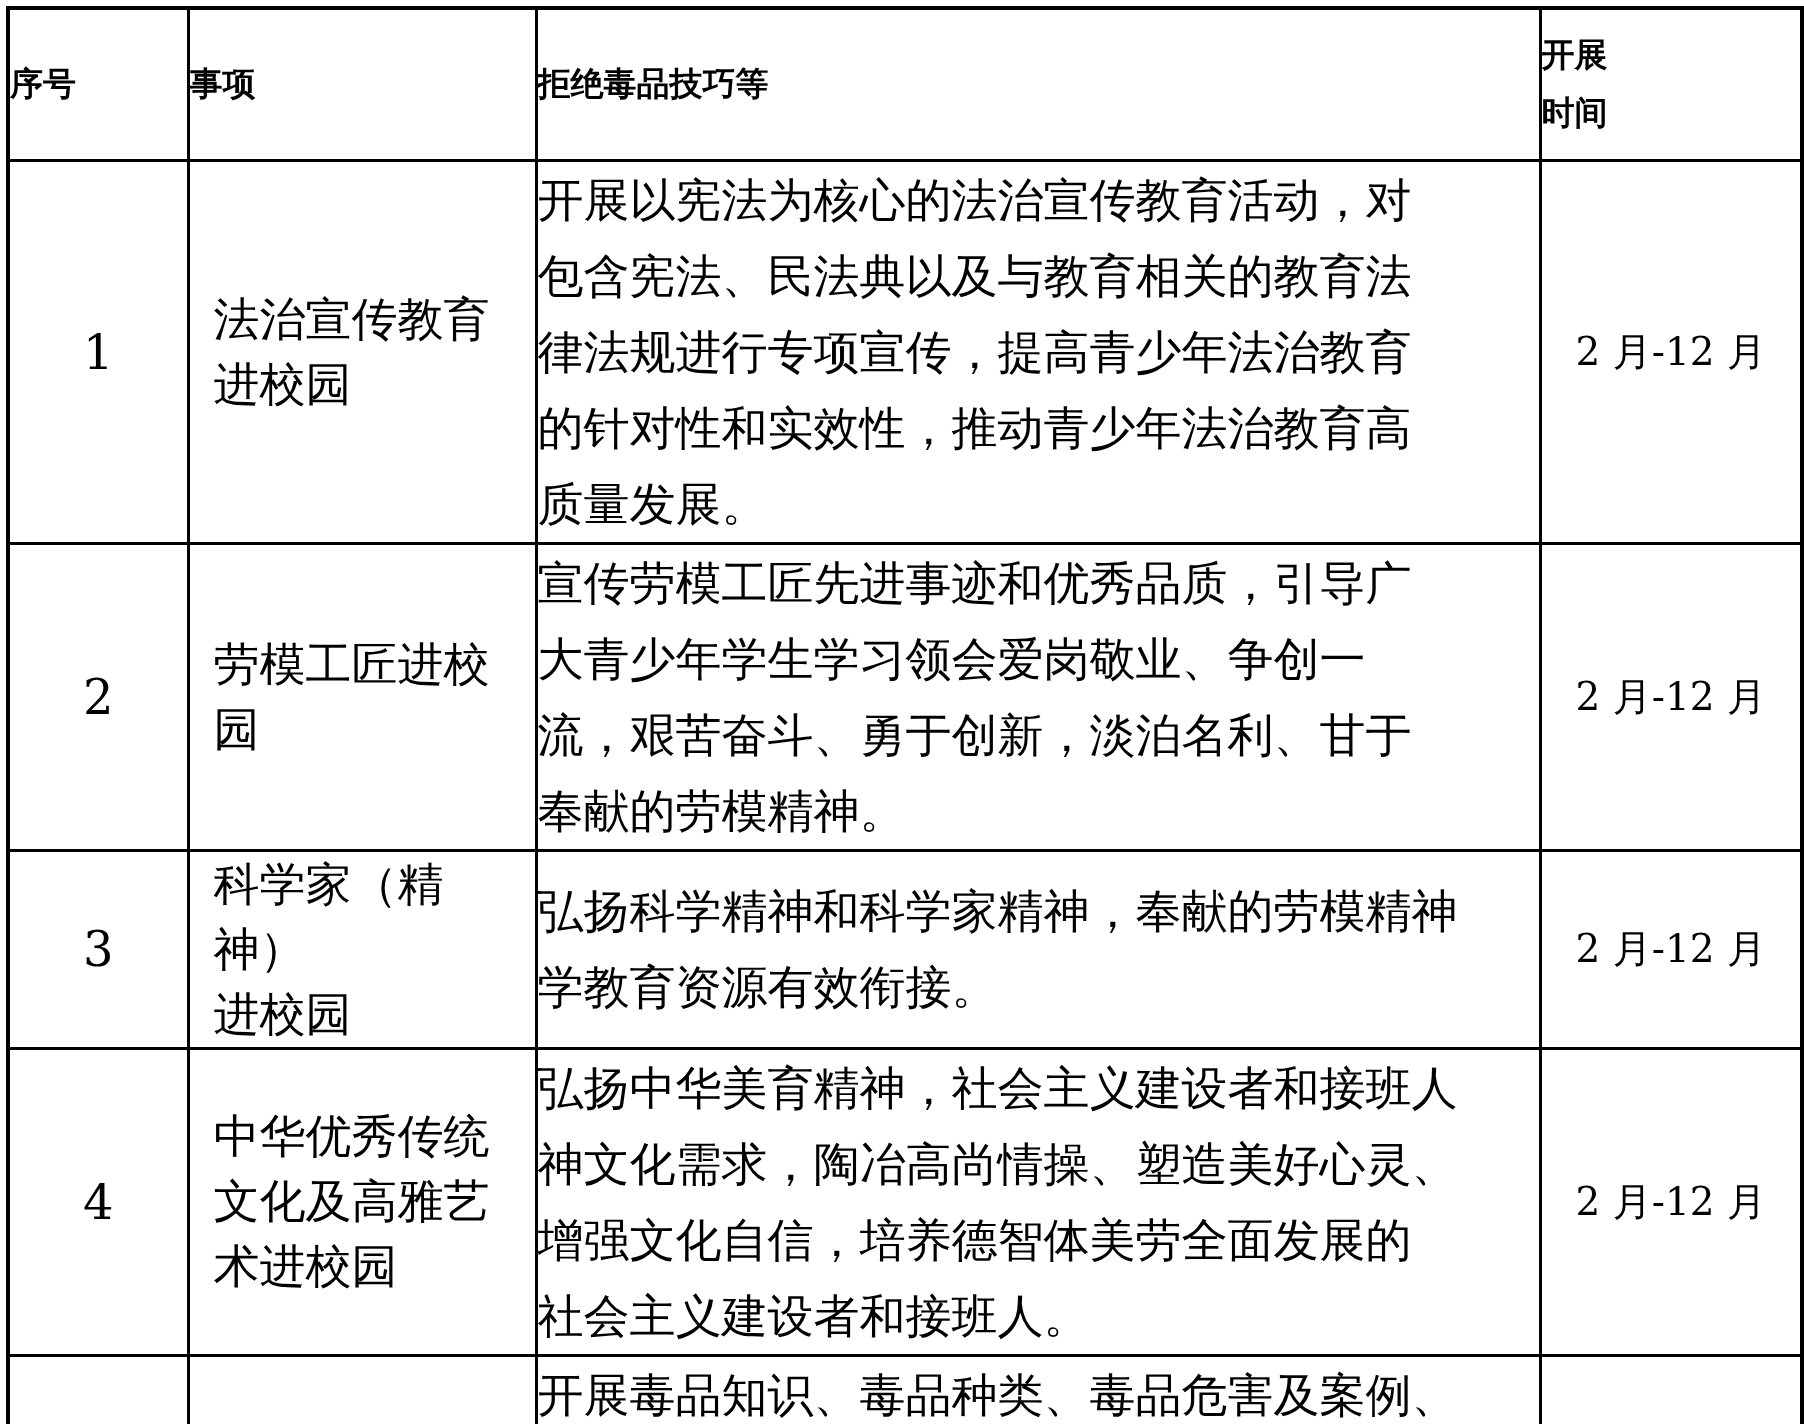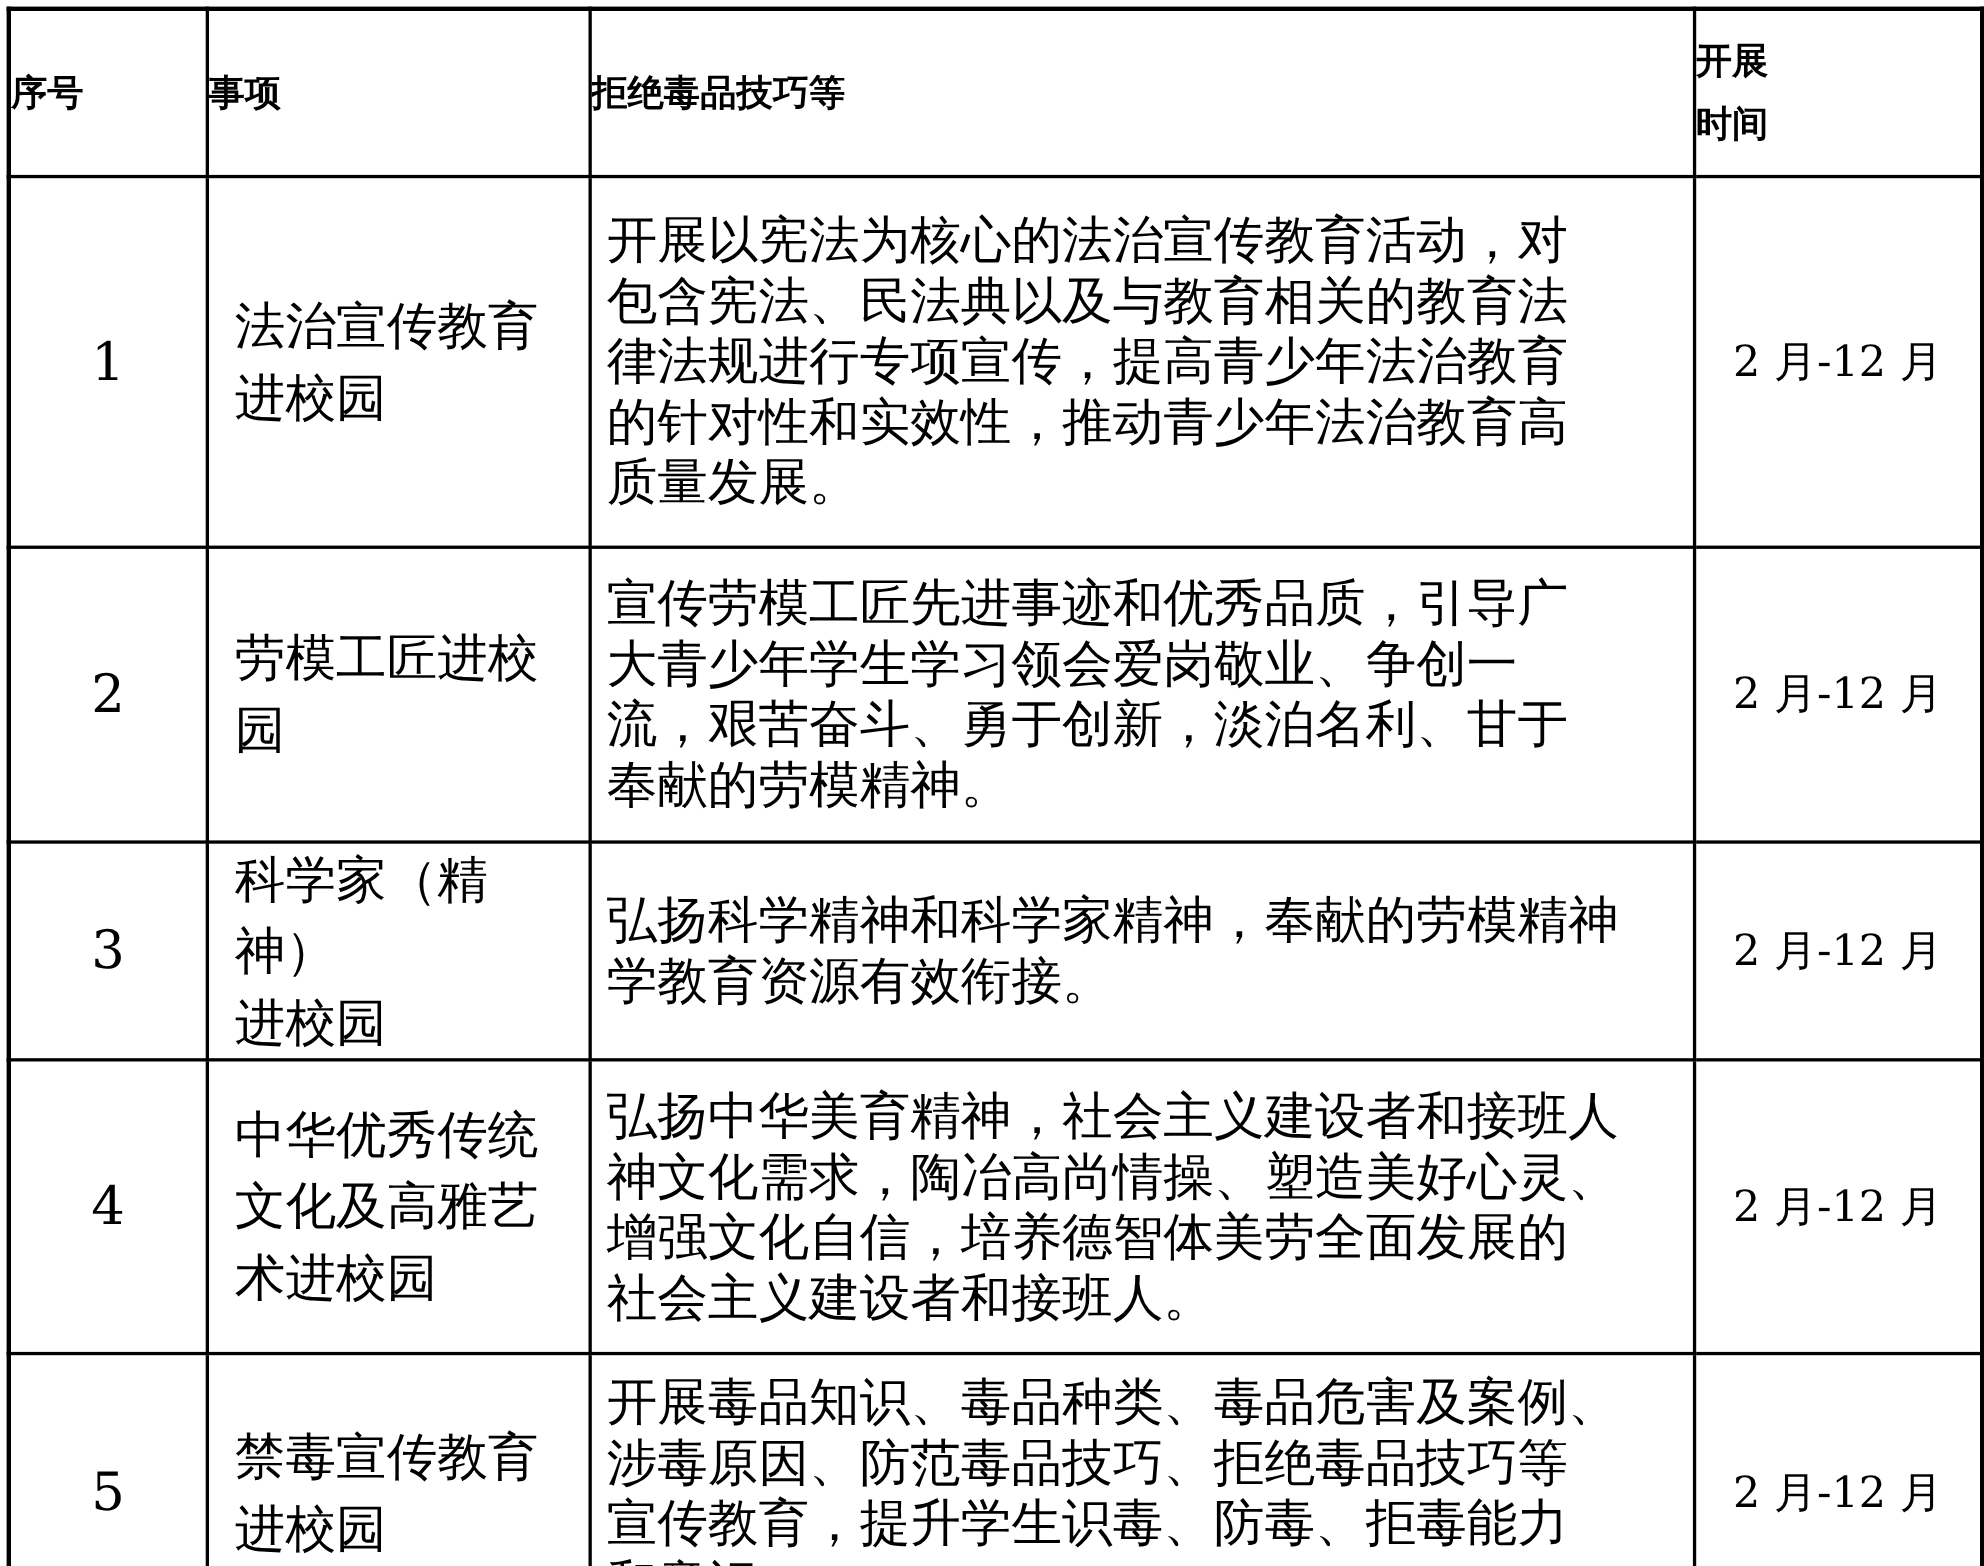--- a/index.html
+++ b/index.html
@@ -65,23 +65,22 @@
   td.cell-item {
     text-align: left;
     padding-left: 24px;
     padding-right: 6px;
     line-height: 65px;
     white-space: pre-line;
   }
 
   td.cell-content {
     text-align: left;
-    padding-left: 14px;
     padding-right: 8px;
-    line-height: 55px;
+    line-height: 76px;
     white-space: pre-line;
   }
 
   td.cell-time {
     text-align: center;
     font-size: 39px;
     white-space: nowrap;
   }
 </style>
 </head>

